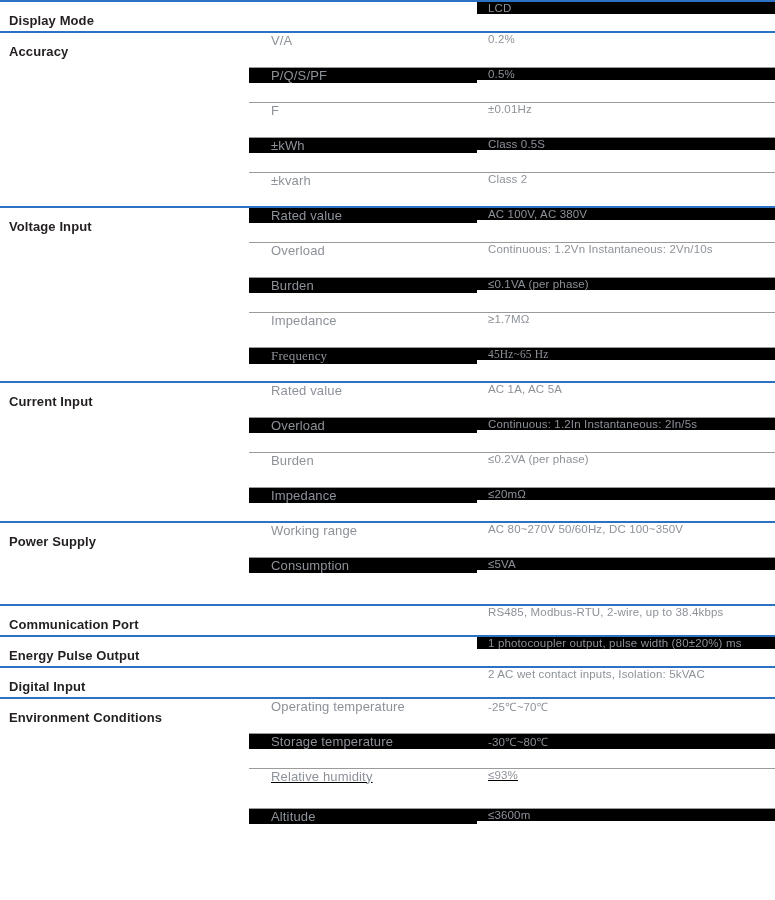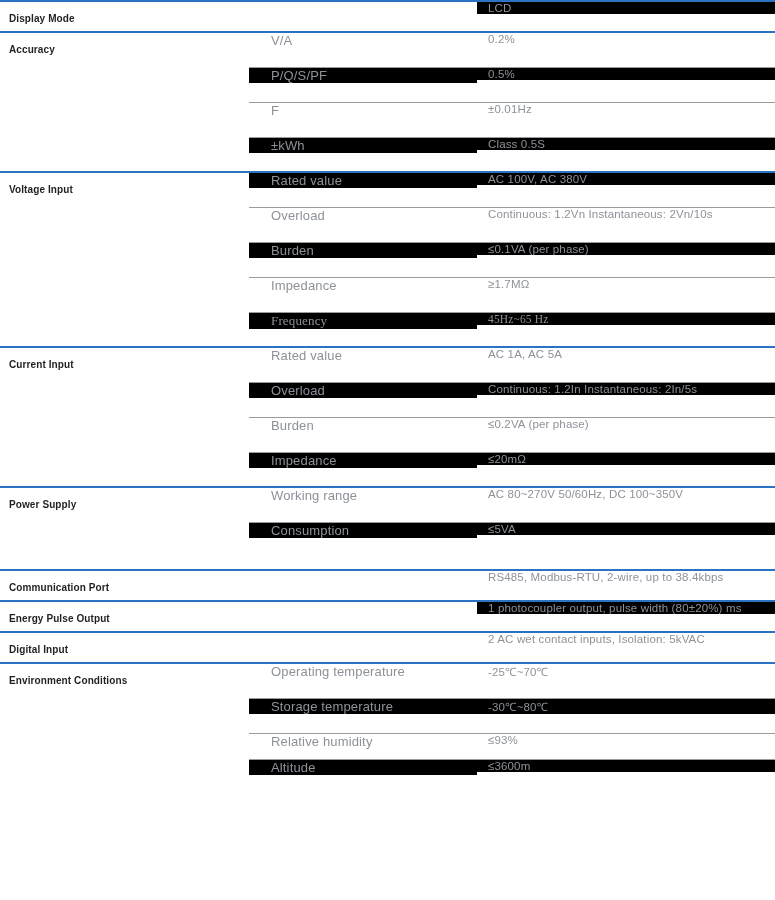--- a/index.html
+++ b/index.html
@@ -39,21 +39,21 @@
     align-items: center;
     padding-left: 9px;
     padding-right: 8px;
   }
 
   
   .cell-param {
     align-items: flex-start;
     padding-top: 11px;
     color: #231f20;
-    font-size: 10px;
+    font-size: 13px;
     font-weight: bold;
     letter-spacing: 0.1px;
   }
 
   .cell-sub {
     padding-left: 22px;
     color: #8d9299;
     font-size: 13px;
     letter-spacing: 0.15px;
   }
@@ -141,20 +141,31 @@
           <div class="cell cell-param"></div>
         </td>
         <td class="gray shade">
           <div class="cell cell-sub">±kWh</div>
         </td>
         <td class="gray shade">
           <div class="cell cell-val">Class 0.5S</div>
         </td>
       </tr>
       <tr style="height: 35px;">
+        <td class="none">
+          <div class="cell cell-param"></div>
+        </td>
+        <td class="gray">
+          <div class="cell cell-sub">±kvarh</div>
+        </td>
+        <td class="gray">
+          <div class="cell cell-val">Class 2</div>
+        </td>
+      </tr>
+      <tr style="height: 35px;">
         <td class="blue">
           <div class="cell cell-param">Voltage Input</div>
         </td>
         <td class="blue shade">
           <div class="cell cell-sub">Rated value</div>
         </td>
         <td class="blue shade">
           <div class="cell cell-val">AC 100V, AC 380V</div>
         </td>
       </tr>
@@ -316,21 +327,21 @@
         <td class="none">
           <div class="cell cell-param"></div>
         </td>
         <td class="gray shade">
           <div class="cell cell-sub">Storage temperature</div>
         </td>
         <td class="gray shade">
           <div class="cell cell-val">-30℃~80℃</div>
         </td>
       </tr>
-      <tr style="height: 26px;">
+      <tr style="height: 40px; text-decoration: underline;">
         <td class="none">
           <div class="cell cell-param"></div>
         </td>
         <td class="gray">
           <div class="cell cell-sub">Relative humidity</div>
         </td>
         <td class="gray">
           <div class="cell cell-val">≤93%</div>
         </td>
       </tr>

